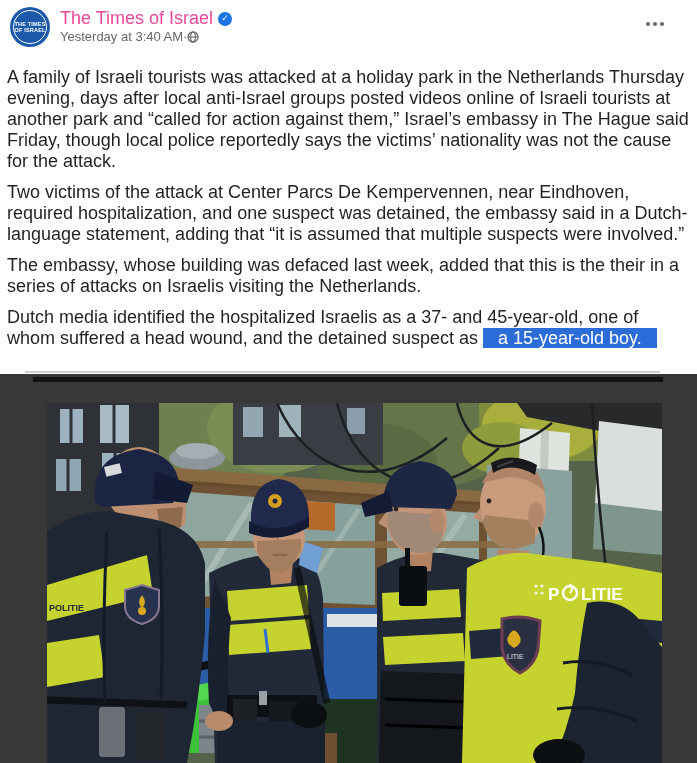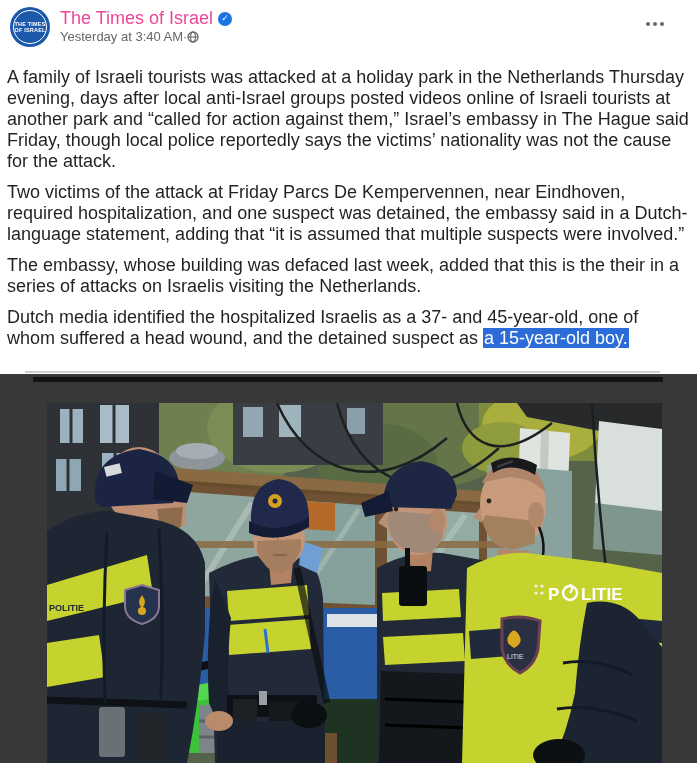--- a/index.html
+++ b/index.html
@@ -37,21 +37,21 @@
     position:absolute; right:26px; top:13px; width:32px; height:22px;
     display:flex; align-items:center; justify-content:center; gap:3px; cursor:pointer;
   }
   .more-btn i { width:4px; height:4px; border-radius:50%; background:#606770; display:block; }
   
   .post-text {
     position:absolute; left:7px; top:67px; width:684px;
     font-size:18px; line-height:21px; color:#1f2124;
   }
   .post-text p { margin:0 0 10px 0; }
-  .hl { background:#2b6cd9; color:#ffffff; padding:0 1px; }
+  .hl { background:#2b6cd9; color:#ffffff; padding:0 15px; }
   
   .hairline { position:absolute; left:25px; top:371px; width:635px; height:2px; background:#ccced1; }
   .photo-section {
     position:absolute; left:0; top:374px; width:697px; height:389px; background:#383838;
   }
   .photo-top-bar { position:absolute; left:33px; top:3px; width:630px; height:5px; background:#131313; }
   .post-photo {
     position:absolute; left:47px; top:29px; width:615px; height:360px;
     overflow:hidden; cursor:pointer; background:#55634a;
   }
@@ -89,21 +89,21 @@
   <div class="more-btn">
     <span style="display:flex;gap:3px;">
       <i></i>
         <i></i>
         <i></i>
     </span>
   </div>
 
   <div class="post-text">
     <p>A family of Israeli tourists was attacked at a holiday park in the Netherlands Thursday evening, days after local anti-Israel groups posted videos online of Israeli tourists at another park and “called for action against them,” Israel’s embassy in The Hague said Friday, though local police reportedly says the victims’ nationality was not the cause for the attack.</p>
-    <p>Two victims of the attack at Friday Parcs De Kempervennen, near Eindhoven, required hospitalization, and one suspect was detained, the embassy said in a Dutch-language statement, adding that “it is assumed that multiple suspects were involved.”</p>
+    <p>Two victims of the attack at Center Parcs De Kempervennen, near Eindhoven, required hospitalization, and one suspect was detained, the embassy said in a Dutch-language statement, adding that “it is assumed that multiple suspects were involved.”</p>
     <p>The embassy, whose building was defaced last week, added that this is the their in a series of attacks on Israelis visiting the Netherlands.</p>
     <p><span>Dutch media identified the hospitalized Israelis as a 37- and 45-year-old, one of whom suffered a head wound, and the detained suspect as </span><span class="hl">a 15-year-old boy.</span></p>
   </div>
 
   <div class="hairline"></div>
 
   <div class="photo-section">
     <div class="photo-top-bar"></div>
 
     <div class="post-photo">

